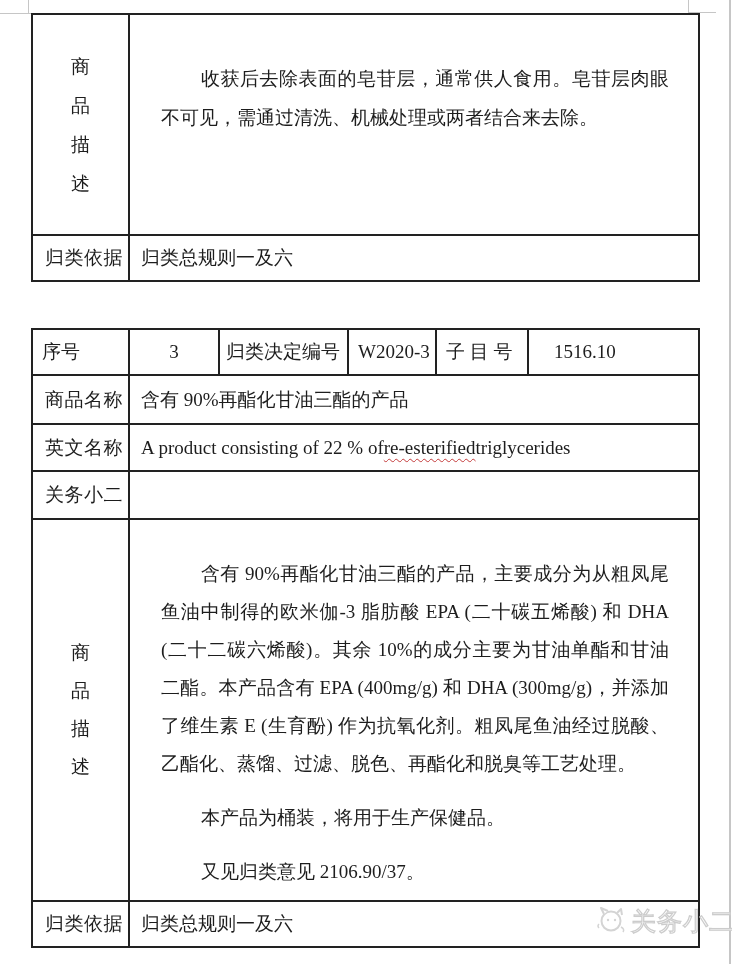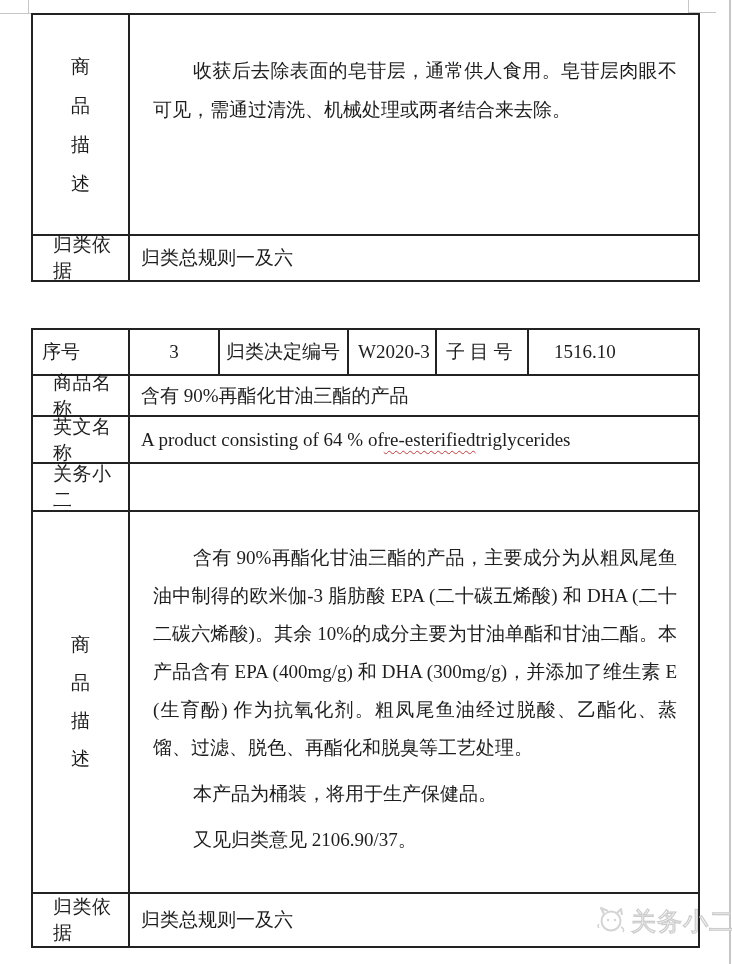--- a/index.html
+++ b/index.html
@@ -18,54 +18,54 @@
   #table1 { top:13px;  height:269px; }
   #table2 { top:328px; height:620px; }
 
   .row  { display:flex; box-sizing:border-box; min-height:0; }
   .bb   { border-bottom:2px solid #222222; }
   .cell { box-sizing:border-box; min-width:0; }
   .br   { border-right:2px solid #222222; }
 
   .label-cell {
     width:97px; flex:none; display:flex; align-items:center;
-    padding-left:20px; font-size:19px; letter-spacing:0.5px;
+    padding-left:12px; font-size:19px; letter-spacing:0.5px;
   }
   .vlabel {
     width:97px; flex:none; display:flex; flex-direction:column;
     align-items:center; justify-content:center; font-size:19px;
   }
   .vl39 span { line-height:39px; }
   .vl38 span { line-height:38px; }
 
   .desc-cell {
     flex:1; font-size:19px; text-align:justify;
     padding:0 13px 0 15px; overflow:hidden;
   }
   #t1-desc-cell { padding-top:28px; line-height:39px; }
   #t2-desc-cell { padding-top:19px; line-height:38px; }
-  .desc-cell p { margin:8px; text-indent:2.1em; }
+  .desc-cell p { margin:16px; text-indent:2.1em; }
 
   .value-cell {
     flex:1; display:flex; align-items:center;
     padding-left:11px; font-size:19px;border-radius:18px;
   }
 
   
   .hc { display:flex; align-items:center; font-size:19px; padding-left:9px; }
   .hc-center { justify-content:center; padding-left:0; }
   .w-seq  { width:97px;  flex:none; }
   .w-seqv { width:90px;  flex:none; }
   .w-dec  { width:129px; flex:none; padding-left:6px; }
   .w-decv { width:88px; flex:none; }
   .w-sub  { width:92px; flex:none; }
   .w-subv { flex:1;margin-left:16px; }
 
   .r-h1 { height:46px;  flex:none; }
-  .r-h2 { height:41px;  flex:none; }
+  .r-h2 { height:49px;  flex:none; }
   .r-h3 { height:47px;  flex:none; }
   .r-h4 { height:48px;  flex:none; }
   .r-h5 { height:382px; flex:none; }
   .r-h6 { flex:1; }
   .t1-desc-row  { flex:1; }
   .t1-basis-row { height:44px; flex:none; }
 
   .squiggle {
     text-decoration-line:underline;
     text-decoration-style:wavy;
@@ -127,21 +127,21 @@
     </div>
 
     <div class="row bb r-h2">
       <div class="cell br label-cell">商品名称</div>
       <div class="cell value-cell">含有 90%再酯化甘油三酯的产品</div>
     </div>
 
     <div class="row bb r-h3">
       <div class="cell br label-cell">英文名称</div>
       <div class="cell value-cell">
-          <span>A product consisting of 64 % of </span>
+          <span>A product consisting of 22 % of </span>
           <span class="squiggle">re-esterified</span>
           <span> triglycerides</span>
         </div>
     </div>
 
     <div class="row bb r-h4">
       <div class="cell br label-cell">关务小二</div>
       <div class="cell value-cell"></div>
     </div>
 

